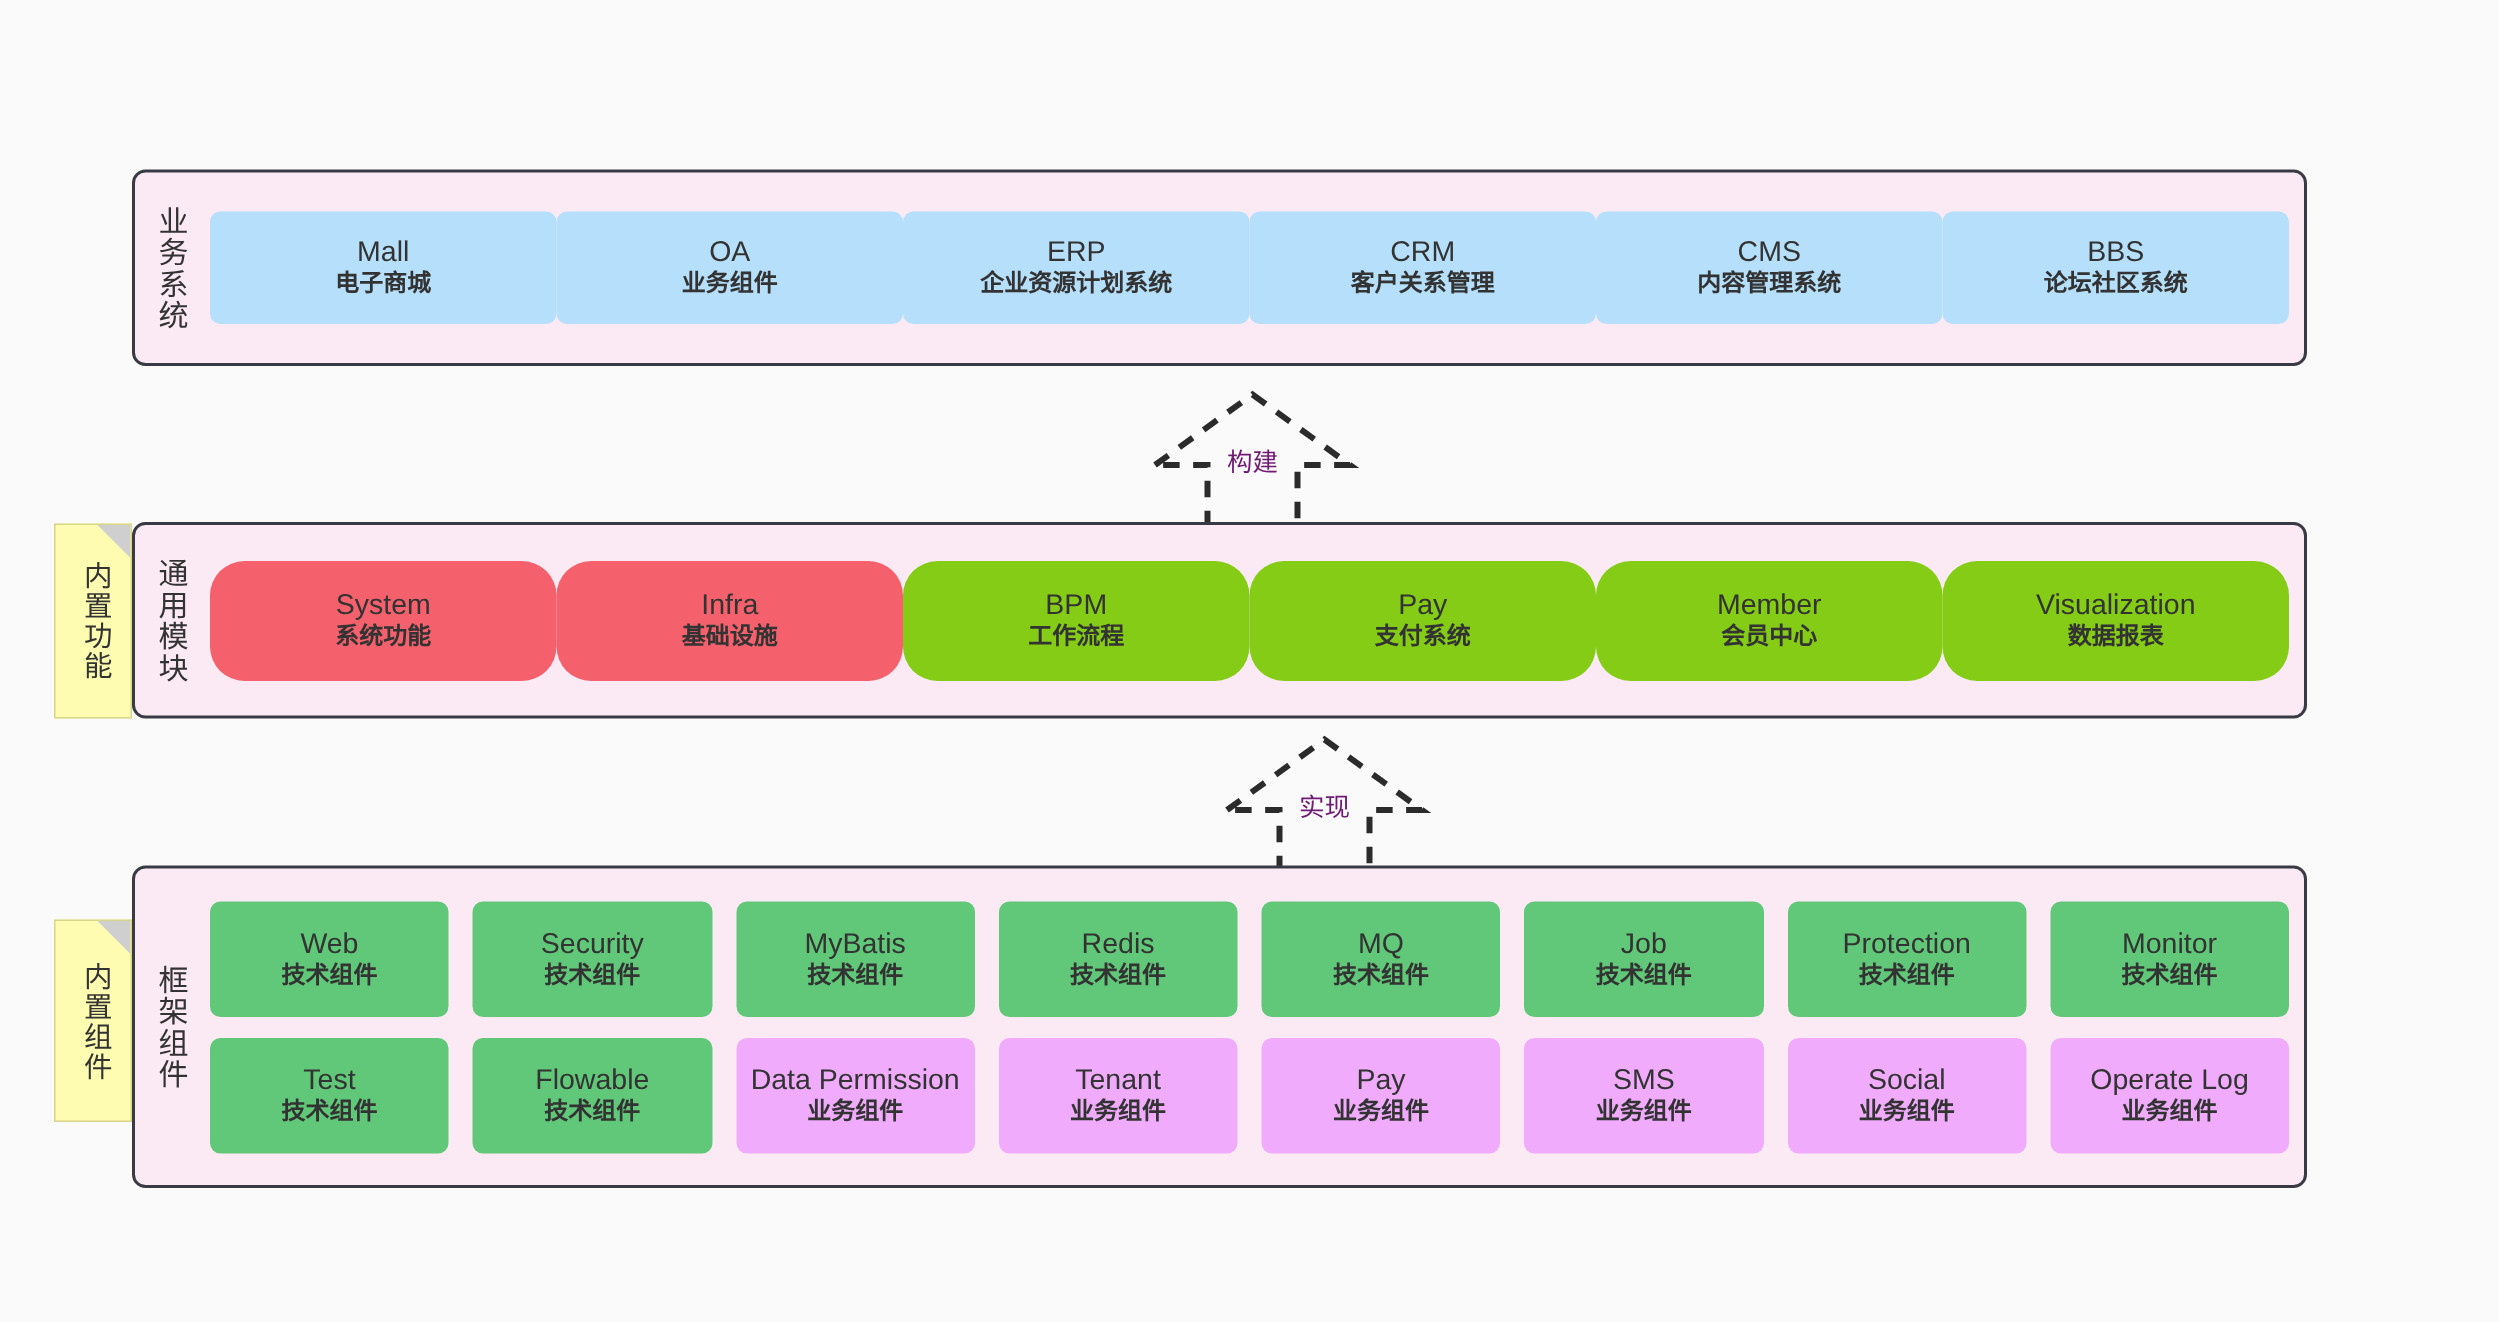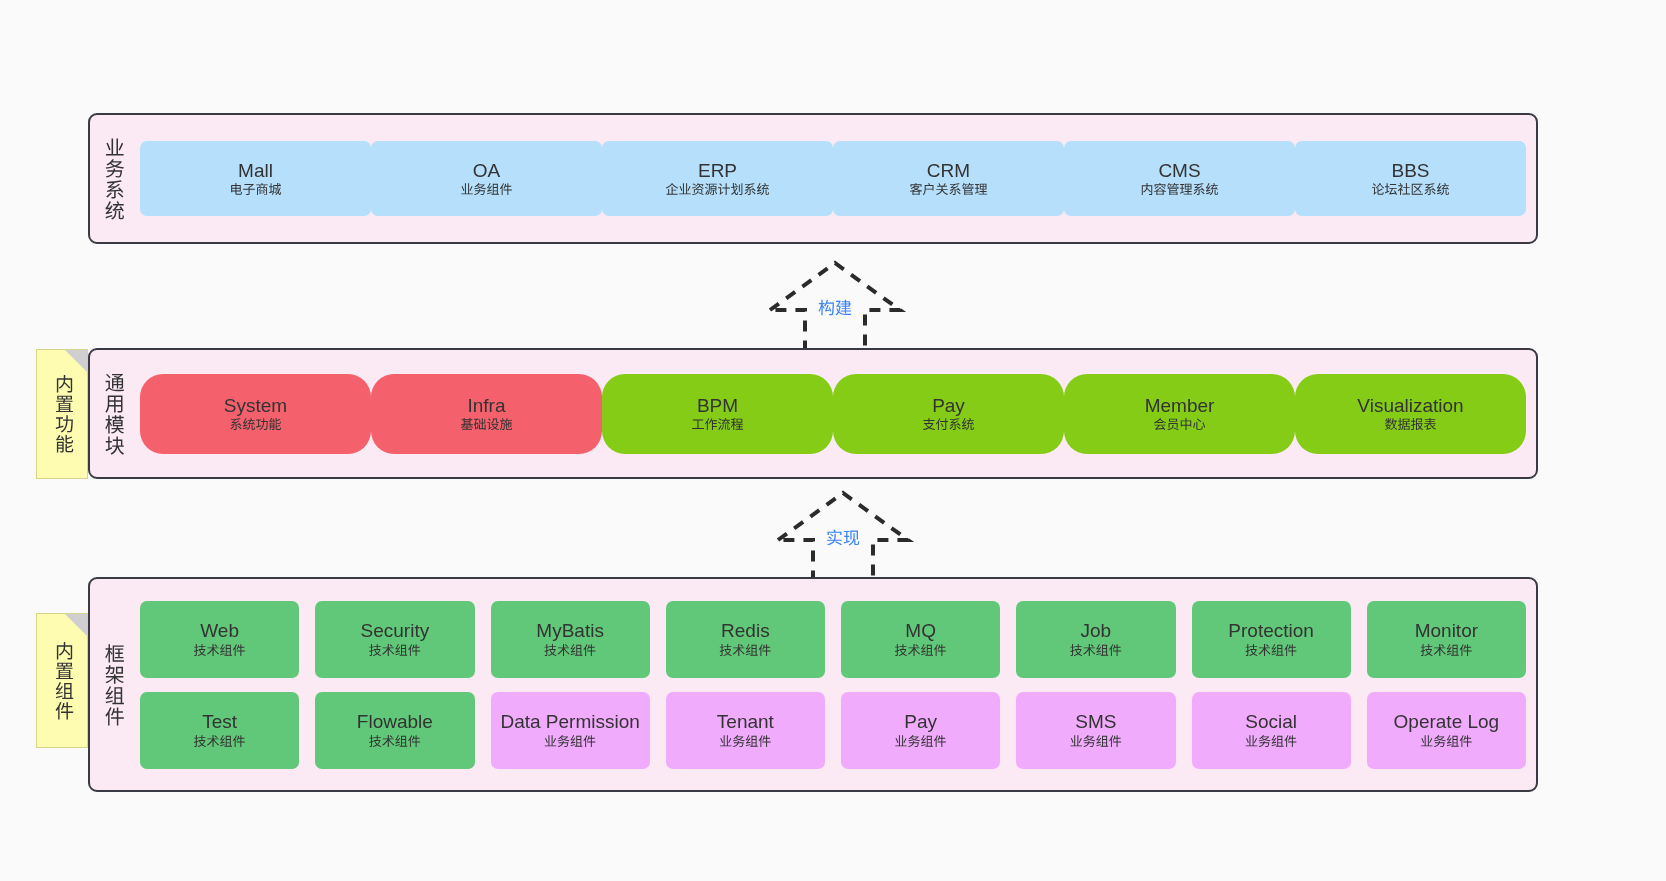--- a/index.html
+++ b/index.html
@@ -80,22 +80,23 @@
     justify-content: center;
     text-align: center;
     line-height: 1.22;
     padding: 4px 6px;
   }
   .card .en {
     font-size: 19px;
     white-space: nowrap;
   }
   .card .cn {
-    font-size: 13px;
-    white-space: nowrap;
+    font-size: 16px;
+    white-space: nowrap;
+    font-weight: bold;
   }
   .card.wrap .en {
     white-space: normal;
   }
 
   .card.blue      { background: #b5dffb; }
   .card.red       { background: #f4606c; }
   .card.pink      { background: #84cc16; }
   .card.green     { background: #60c878; }
   .card.lightgreen{ background: #f0abfc; }
@@ -154,27 +155,27 @@
     width: 150px;
     height: 100px;
   }
   .arrow svg { display: block; }
   .arrow .alabel {
     position: absolute;
     left: 50%;
     transform: translateX(-50%);
     top: 36px;
     font-size: 17px;
-    color: #3b82f6;
+    color: #701a75;
     background: transparent;
     white-space: nowrap;
     padding: 0 2px;
   }
   #arrow-build   { left: 760px; top: 258px; }
-  #arrow-impl    { left: 768px; top: 488px; }
+  #arrow-impl    { left: 808px; top: 488px; }
 </style>
 </head>
 <body>
 
 <div class="canvas">
 
   <div class="layer" id="layer-business">
     <div class="layer-title">业务系统</div>
     <div class="layer-body">
 

